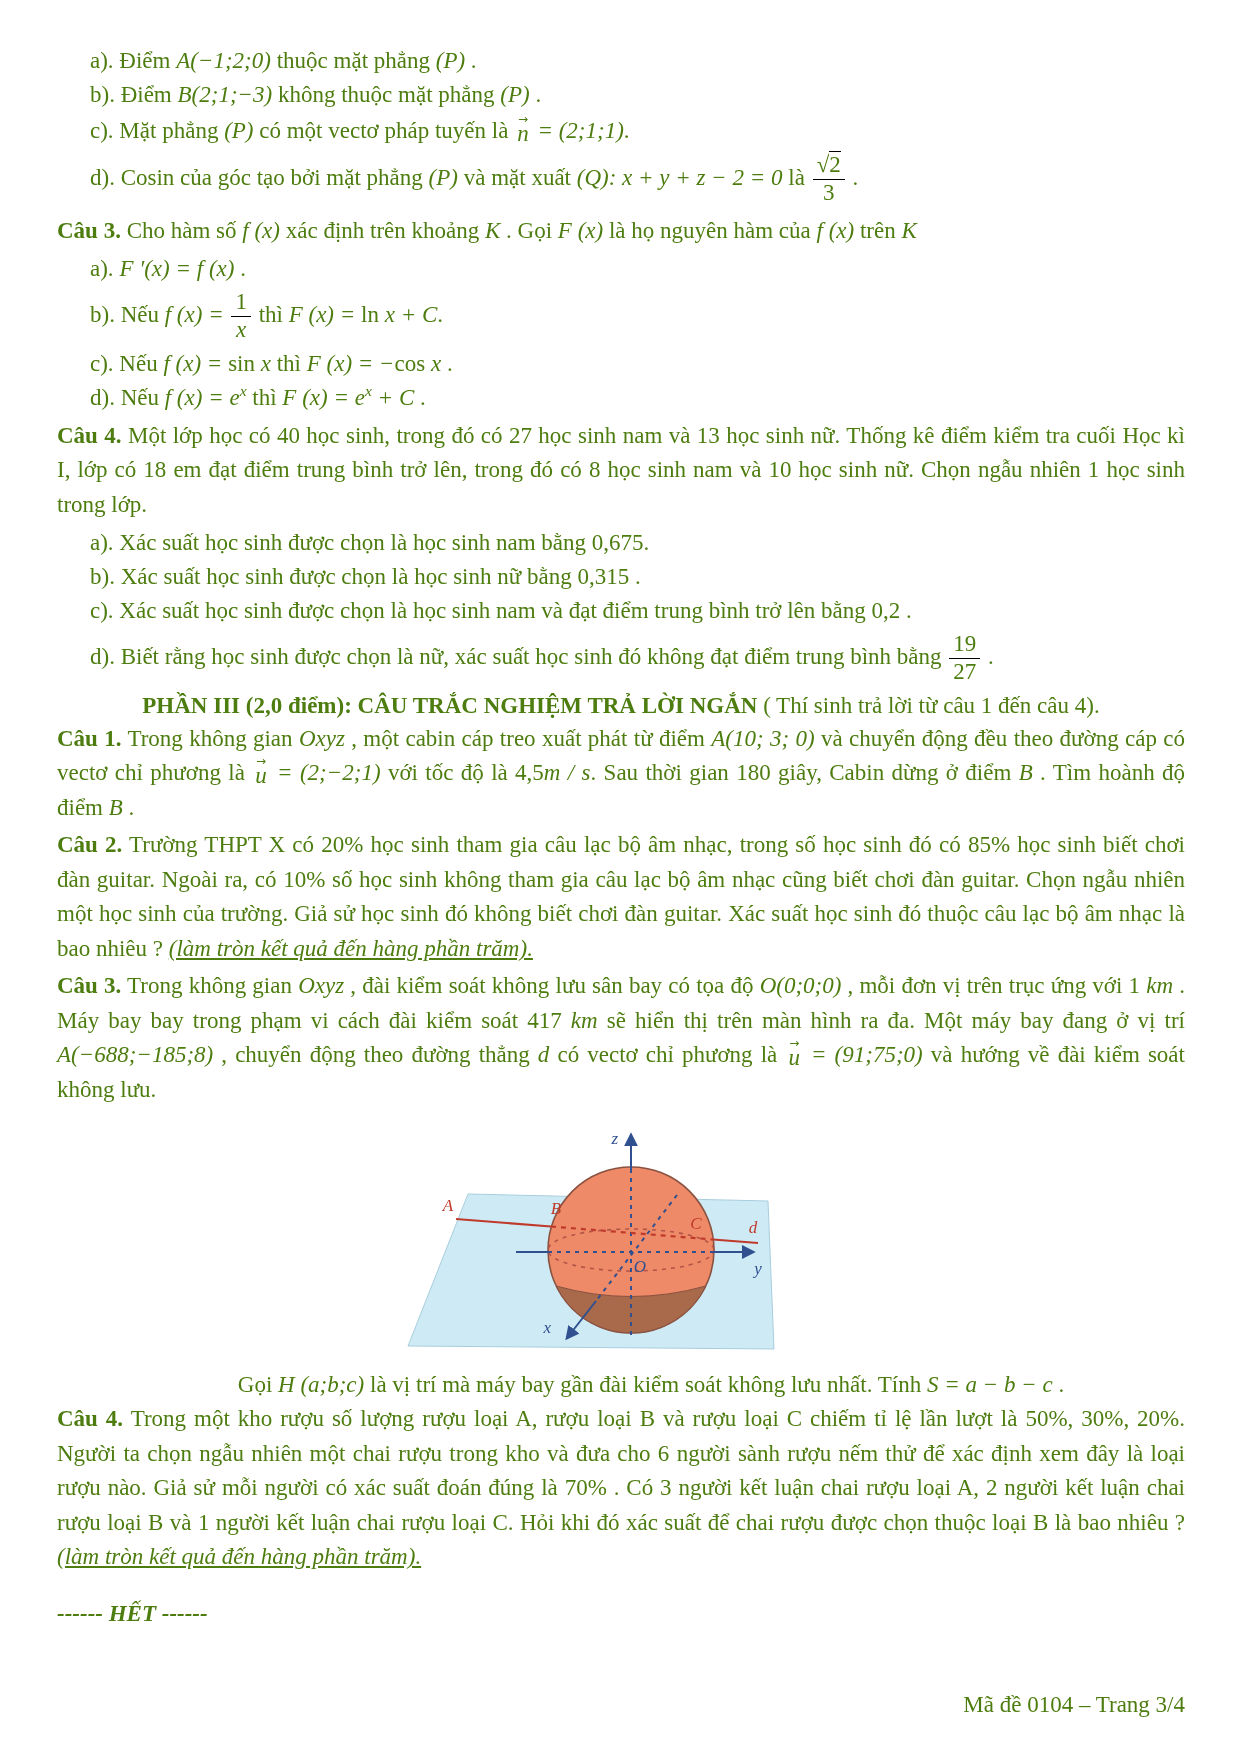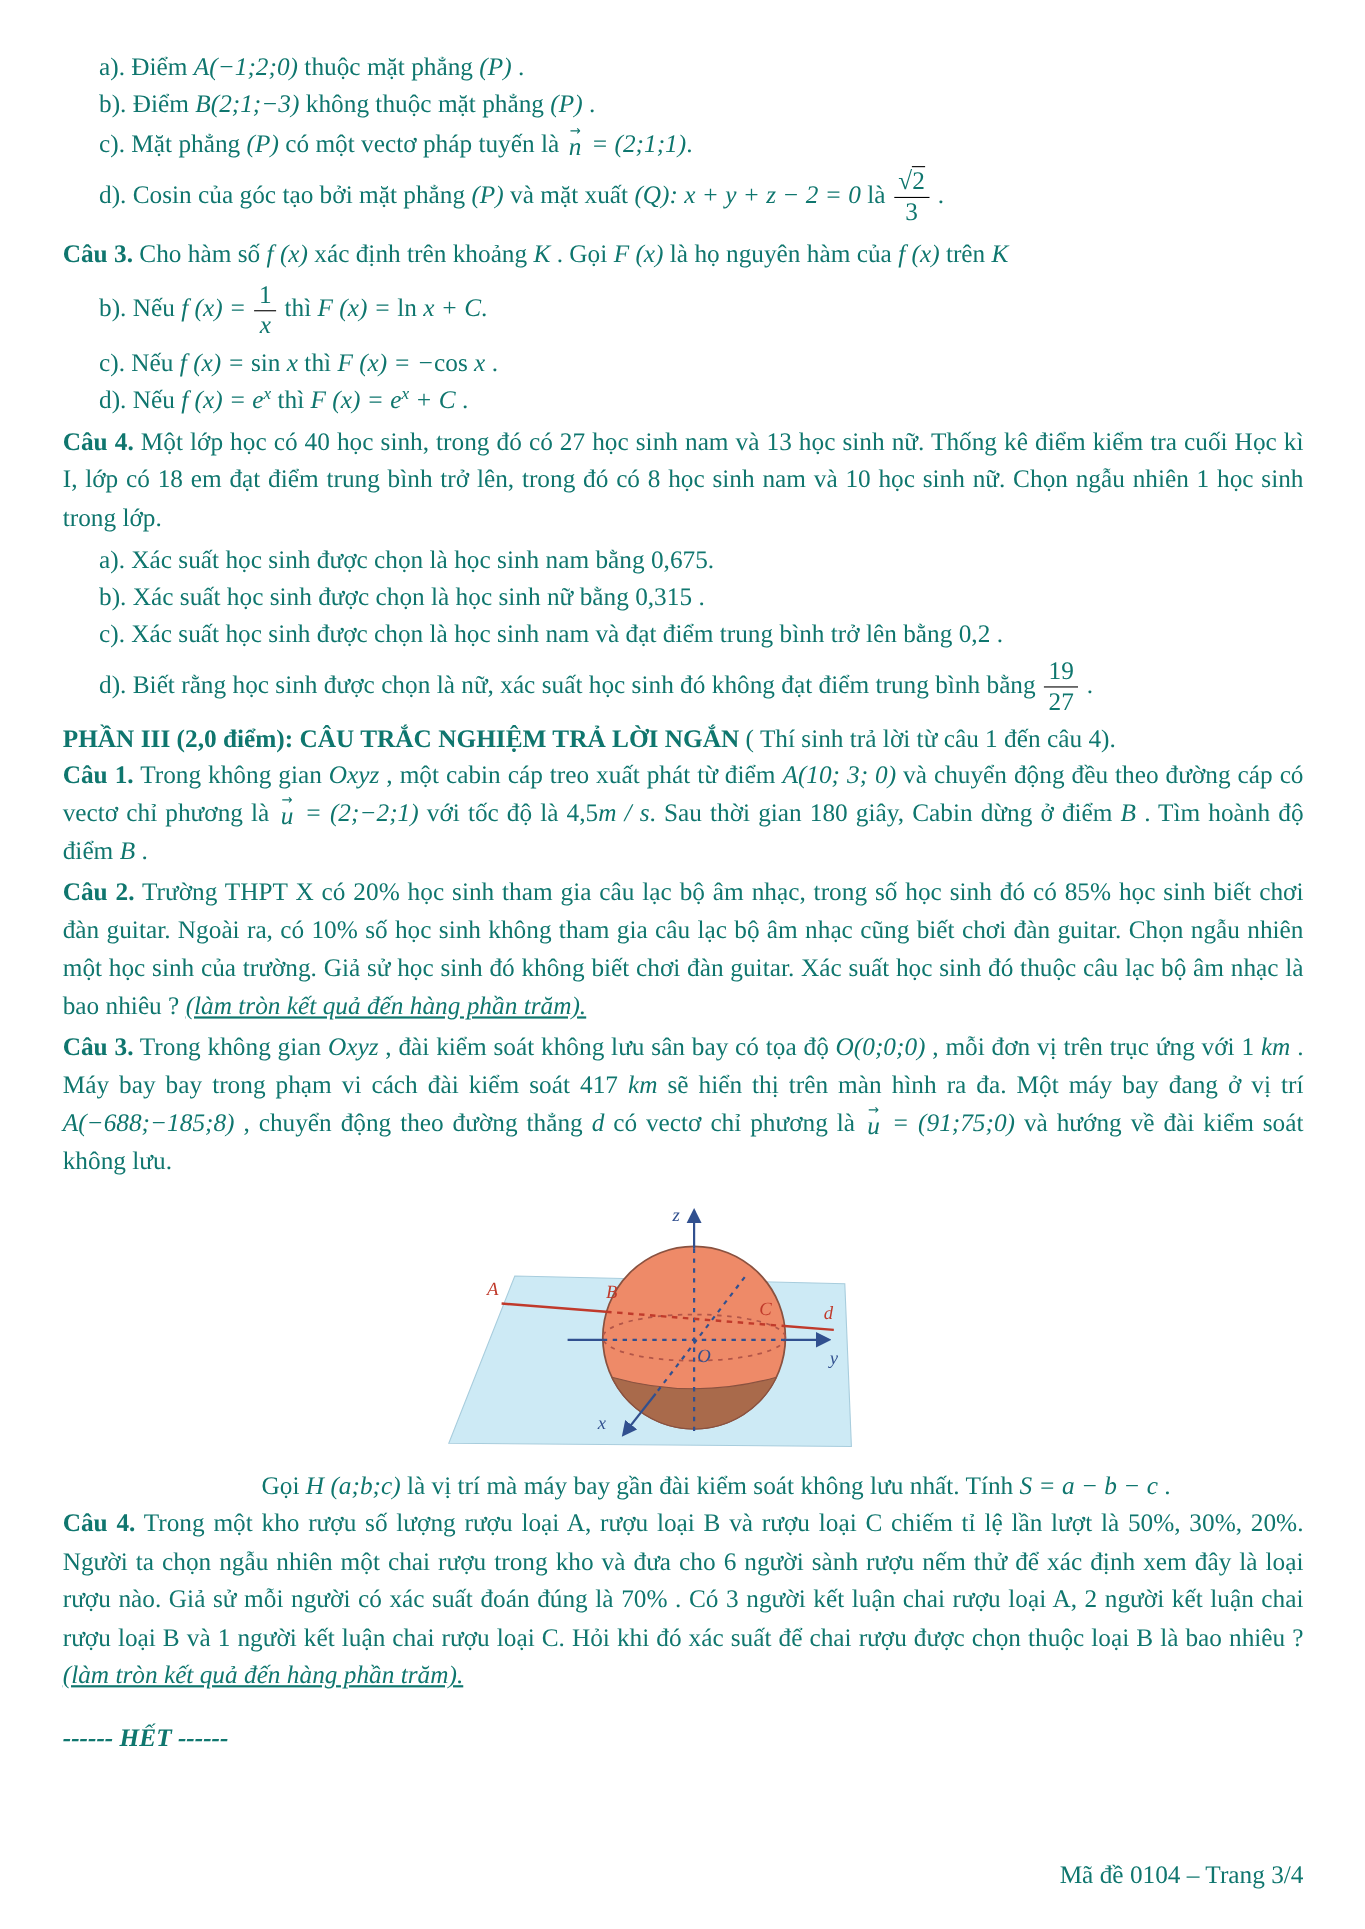--- a/index.html
+++ b/index.html
@@ -2,28 +2,28 @@
 <html><head>
 <meta charset="utf-8">
 <style>
   html,body{margin:0;padding:0;background:#ffffff;}
   .page{
     position:relative;
     width:1241px;height:1754px;
     box-sizing:border-box;
     padding:40px 56px 0 57px;
     font-family:"Liberation Serif",serif;
-    font-size:23px;color:#0f766e;
+    font-size:23px;color:#4d7c0f;
     overflow:hidden;
   }
   .line{text-align:justify;}
   .item{padding-left:33px;margin:8px 0;text-align:left;}
   .item2{padding-left:60px;margin:10px 0 4px;text-align:center;}
   .q{margin:3px 0;line-height:1.5;}
-  .heading{margin:7px 0 3px;text-align:left;}
+  .heading{margin:7px 0 3px;text-align:center;}
   .t{font-style:normal;}
   .b{font-weight:bold;}
   .i{font-style:italic;text-decoration:underline;}
   .m{font-style:italic;}
   .mn{font-style:normal;}
   .sup{vertical-align:super;font-size:0.68em;font-style:italic;line-height:0;}
   .frac{display:inline-block;text-align:center;vertical-align:middle;line-height:1.08;padding:0 2px;font-style:normal;}
   .frac .fn{display:block;border-bottom:1.5px solid #000;padding:0 4px 1px;}
   .frac .fd{display:block;padding-top:1px;}
   .frac .it{font-style:italic;}
@@ -42,20 +42,21 @@
 <body>
 
 <div class="page">
 
   <div id="content-before">
       <div class="line item"><span class="t">a). Điểm </span><span class="m">A(−1;2;0)</span><span class="t"> thuộc mặt phẳng </span><span class="m">(P)</span><span class="t"> .</span></div>
       <div class="line item"><span class="t">b). Điểm </span><span class="m">B(2;1;−3)</span><span class="t"> không thuộc mặt phẳng </span><span class="m">(P)</span><span class="t"> .</span></div>
       <div class="line item"><span class="t">c). Mặt phẳng </span><span class="m">(P)</span><span class="t"> có một vectơ pháp tuyến là </span><span class="vec"><span class="arr">→</span><span class="bse">n</span></span><span class="m"> = (2;1;1)</span><span class="t">.</span></div>
       <div class="line item"><span class="t">d). Cosin của góc tạo bởi mặt phẳng </span><span class="m">(P)</span><span class="t"> và mặt xuất </span><span class="m">(Q): x + y + z − 2 = 0</span><span class="t"> là </span><span class="frac"><span class="fn"><span class="rad">√</span><span class="rc">2</span></span><span class="fd">3</span></span><span class="t"> .</span></div>
       <div class="line q"><span class="b">Câu 3.</span><span class="t"> Cho hàm số </span><span class="m">f (x)</span><span class="t"> xác định trên khoảng </span><span class="m">K</span><span class="t"> . Gọi </span><span class="m">F (x)</span><span class="t"> là họ nguyên hàm của </span><span class="m">f (x)</span><span class="t"> trên </span><span class="m">K</span></div>
+      <div class="line item"><span class="t">a). </span><span class="m">F ′(x) = f (x)</span><span class="t"> .</span></div>
       <div class="line item"><span class="t">b). Nếu </span><span class="m">f (x) = </span><span class="frac"><span class="fn">1</span><span class="fd it">x</span></span><span class="t"> thì </span><span class="m">F (x) = </span><span class="mn">ln</span><span class="m"> x + C</span><span class="t">.</span></div>
       <div class="line item"><span class="t">c). Nếu </span><span class="m">f (x) = </span><span class="mn">sin</span><span class="m"> x</span><span class="t"> thì </span><span class="m">F (x) = −</span><span class="mn">cos</span><span class="m"> x</span><span class="t"> .</span></div>
       <div class="line item"><span class="t">d). Nếu </span><span class="m">f (x) = e</span><span class="sup">x</span><span class="t"> thì </span><span class="m">F (x) = e</span><span class="sup">x</span><span class="m"> + C</span><span class="t"> .</span></div>
       <div class="line q"><span class="b">Câu 4.</span><span class="t"> Một lớp học có 40 học sinh, trong đó có 27 học sinh nam và 13 học sinh nữ. Thống kê điểm kiểm tra cuối Học kì I, lớp có 18 em đạt điểm trung bình trở lên, trong đó có 8 học sinh nam và 10 học sinh nữ. Chọn ngẫu nhiên 1 học sinh trong lớp.</span></div>
       <div class="line item"><span class="t">a). Xác suất học sinh được chọn là học sinh nam bằng 0,675.</span></div>
       <div class="line item"><span class="t">b). Xác suất học sinh được chọn là học sinh nữ bằng 0,315 .</span></div>
       <div class="line item"><span class="t">c). Xác suất học sinh được chọn là học sinh nam và đạt điểm trung bình trở lên bằng 0,2 .</span></div>
       <div class="line item"><span class="t">d). Biết rằng học sinh được chọn là nữ, xác suất học sinh đó không đạt điểm trung bình bằng </span><span class="frac"><span class="fn">19</span><span class="fd">27</span></span><span class="t"> .</span></div>
       <div class="line heading"><span class="b">PHẦN III (2,0 điểm): CÂU TRẮC NGHIỆM TRẢ LỜI NGẮN</span><span class="t"> ( Thí sinh trả lời từ câu 1 đến câu 4).</span></div>
       <div class="line q"><span class="b">Câu 1.</span><span class="t"> Trong không gian </span><span class="m">Oxyz</span><span class="t"> , một cabin cáp treo xuất phát từ điểm </span><span class="m">A(10; 3; 0)</span><span class="t"> và chuyển động đều theo đường cáp có vectơ chỉ phương là </span><span class="vec"><span class="arr">→</span><span class="bse">u</span></span><span class="m"> = (2;−2;1)</span><span class="t"> với tốc độ là 4,5</span><span class="m">m / s</span><span class="t">. Sau thời gian 180 giây, Cabin dừng ở điểm </span><span class="m">B</span><span class="t"> . Tìm hoành độ điểm </span><span class="m">B</span><span class="t"> .</span></div>

